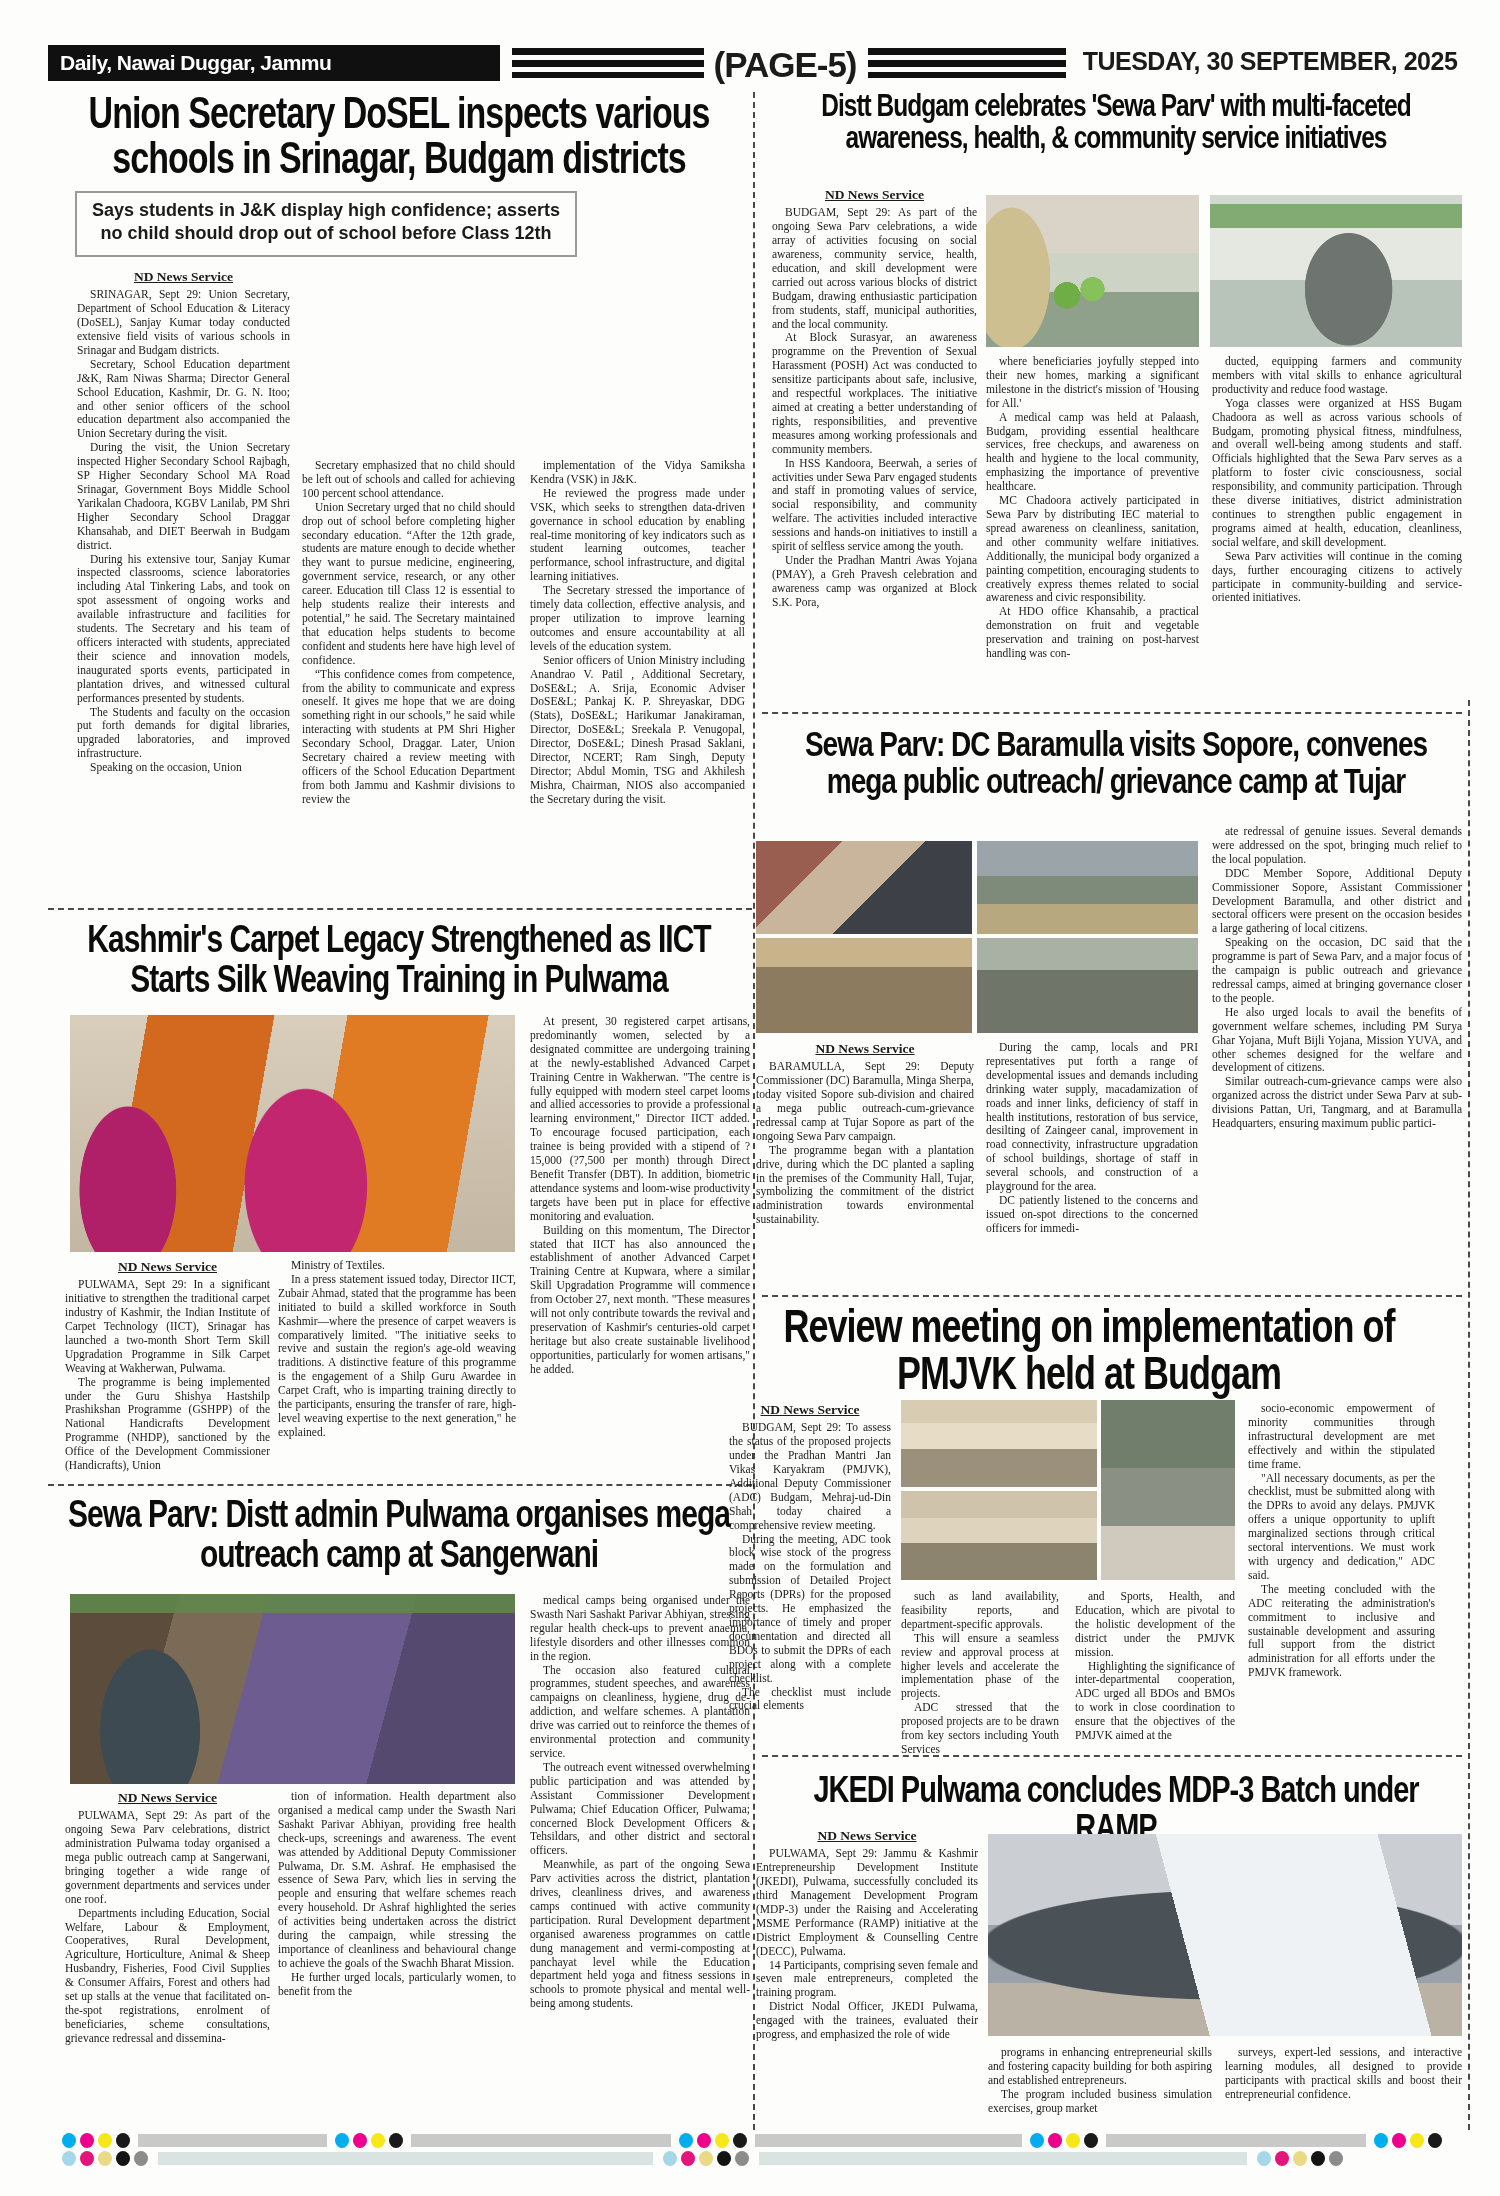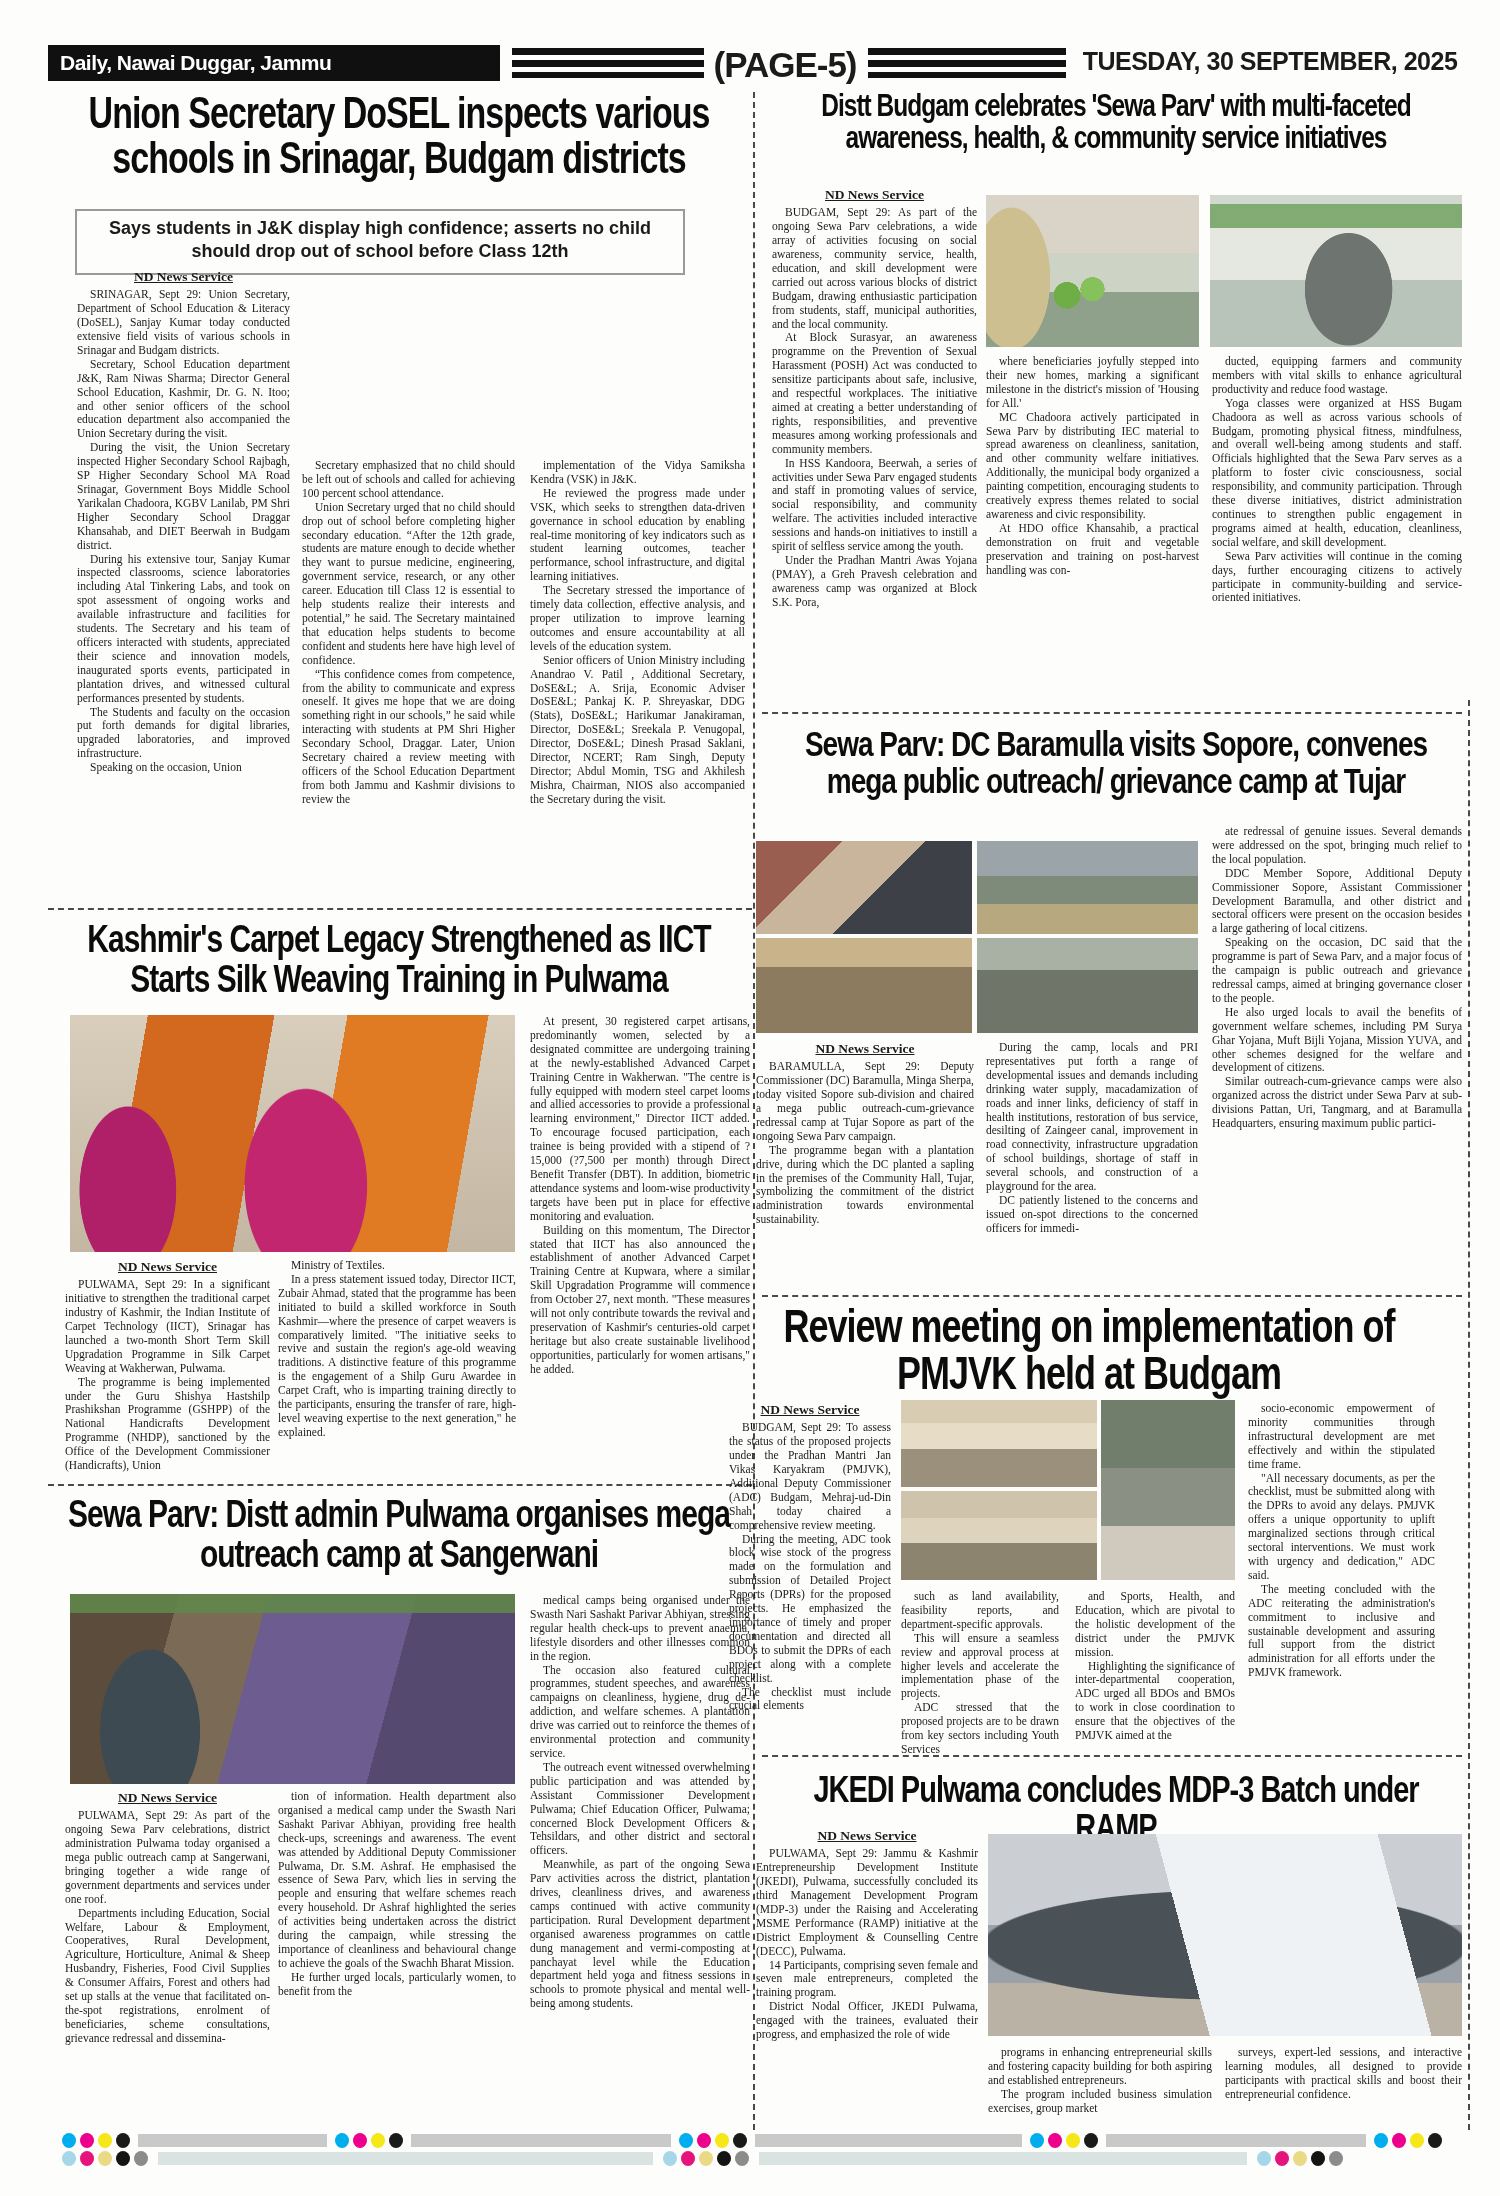--- a/index.html
+++ b/index.html
@@ -88,21 +88,21 @@
   <div class="vsep" style="left:753px;top:92px;height:2038px;"></div>
   <div class="vsep" style="left:1468px;top:700px;height:1430px;"></div>
   <div class="hsep" style="left:48px;top:908px;width:704px;"></div>
   <div class="hsep" style="left:762px;top:712px;width:700px;"></div>
   <div class="hsep" style="left:762px;top:1295px;width:700px;"></div>
   <div class="hsep" style="left:48px;top:1484px;width:704px;"></div>
   <div class="hsep" style="left:762px;top:1755px;width:700px;"></div>
 
   <section class="art" style="left:48px;top:85px;width:702px;height:823px;">
     <h2 class="hl" style="left:20px;top:6px;width:662px;font-size:34px;">Union Secretary DoSEL inspects various schools in Srinagar, Budgam districts</h2>
-    <div class="subhead" style="left:27px;top:124px;width:610px;height:66px;">Says students in J&amp;K display high confidence; asserts no child should drop out of school before Class 12th</div>
+    <div class="subhead" style="left:27px;top:106px;width:502px;height:66px;">Says students in J&amp;K display high confidence; asserts no child should drop out of school before Class 12th</div>
     <div class="photo ph-a1" style="left:254px;top:211px;width:443px;height:156px;"></div>
     <div class="col" style="left:29px;top:184px;width:213px;height:622px;">
       <p class="byline">ND News Service</p>
       <div>
           <p class="para">SRINAGAR, Sept 29: Union Secretary, Department of School Education &amp; Literacy (DoSEL), Sanjay Kumar today conducted extensive field visits of various schools in Srinagar and Budgam districts.</p>
           <p class="para">Secretary, School Education department J&amp;K, Ram Niwas Sharma; Director General School Education, Kashmir, Dr. G. N. Itoo; and other senior officers of the school education department also accompanied the Union Secretary during the visit.</p>
           <p class="para">During the visit, the Union Secretary inspected Higher Secondary School Rajbagh, SP Higher Secondary School MA Road Srinagar, Government Boys Middle School Yarikalan Chadoora, KGBV Lanilab, PM Shri Higher Secondary School Draggar Khansahab, and DIET Beerwah in Budgam district.</p>
           <p class="para">During his extensive tour, Sanjay Kumar inspected classrooms, science laboratories including Atal Tinkering Labs, and took on spot assessment of ongoing works and available infrastructure and facilities for students. The Secretary and his team of officers interacted with students, appreciated their science and innovation models, inaugurated sports events, participated in plantation drives, and witnessed cultural performances presented by students.</p>
           <p class="para">The Students and faculty on the occasion put forth demands for digital libraries, upgraded laboratories, and improved infrastructure.</p>
           <p class="para">Speaking on the occasion, Union</p>
@@ -134,20 +134,21 @@
       <div>
           <p class="para">BUDGAM, Sept 29: As part of the ongoing Sewa Parv celebrations, a wide array of activities focusing on social awareness, community service, health, education, and skill development were carried out across various blocks of district Budgam, drawing enthusiastic participation from students, staff, municipal authorities, and the local community.</p>
           <p class="para">At Block Surasyar, an awareness programme on the Prevention of Sexual Harassment (POSH) Act was conducted to sensitize participants about safe, inclusive, and respectful workplaces. The initiative aimed at creating a better understanding of rights, responsibilities, and preventive measures among working professionals and community members.</p>
           <p class="para">In HSS Kandoora, Beerwah, a series of activities under Sewa Parv engaged students and staff in promoting values of service, social responsibility, and community welfare. The activities included interactive sessions and hands-on initiatives to instill a spirit of selfless service among the youth.</p>
           <p class="para">Under the Pradhan Mantri Awas Yojana (PMAY), a Greh Pravesh celebration and awareness camp was organized at Block S.K. Pora,</p>
         </div>
     </div>
     <div class="col" style="left:216px;top:270px;width:213px;height:352px;">
       <div>
           <p class="para">where beneficiaries joyfully stepped into their new homes, marking a significant milestone in the district's mission of 'Housing for All.'</p>
+          <p class="para">A medical camp was held at Palaash, Budgam, providing essential healthcare services, free checkups, and awareness on health and hygiene to the local community, emphasizing the importance of preventive healthcare.</p>
           <p class="para">MC Chadoora actively participated in Sewa Parv by distributing IEC material to spread awareness on cleanliness, sanitation, and other community welfare initiatives. Additionally, the municipal body organized a painting competition, encouraging students to creatively express themes related to social awareness and civic responsibility.</p>
           <p class="para">At HDO office Khansahib, a practical demonstration on fruit and vegetable preservation and training on post-harvest handling was con-</p>
         </div>
     </div>
     <div class="col" style="left:442px;top:270px;width:250px;height:352px;">
       <div>
           <p class="para">ducted, equipping farmers and community members with vital skills to enhance agricultural productivity and reduce food wastage.</p>
           <p class="para">Yoga classes were organized at HSS Bugam Chadoora as well as across various schools of Budgam, promoting physical fitness, mindfulness, and overall well-being among students and staff. Officials highlighted that the Sewa Parv serves as a platform to foster civic consciousness, social responsibility, and community participation. Through these diverse initiatives, district administration continues to strengthen public engagement in programs aimed at health, education, cleanliness, social welfare, and skill development.</p>
           <p class="para">Sewa Parv activities will continue in the coming days, further encouraging citizens to actively participate in community-building and service-oriented initiatives.</p>
         </div>

